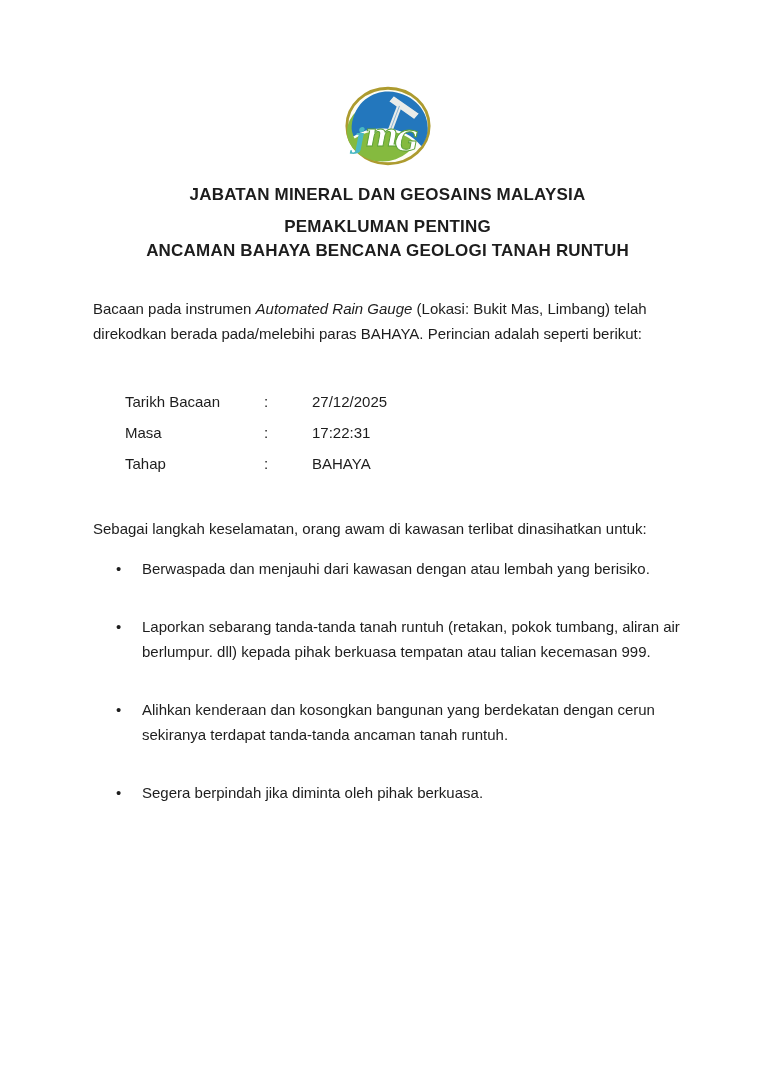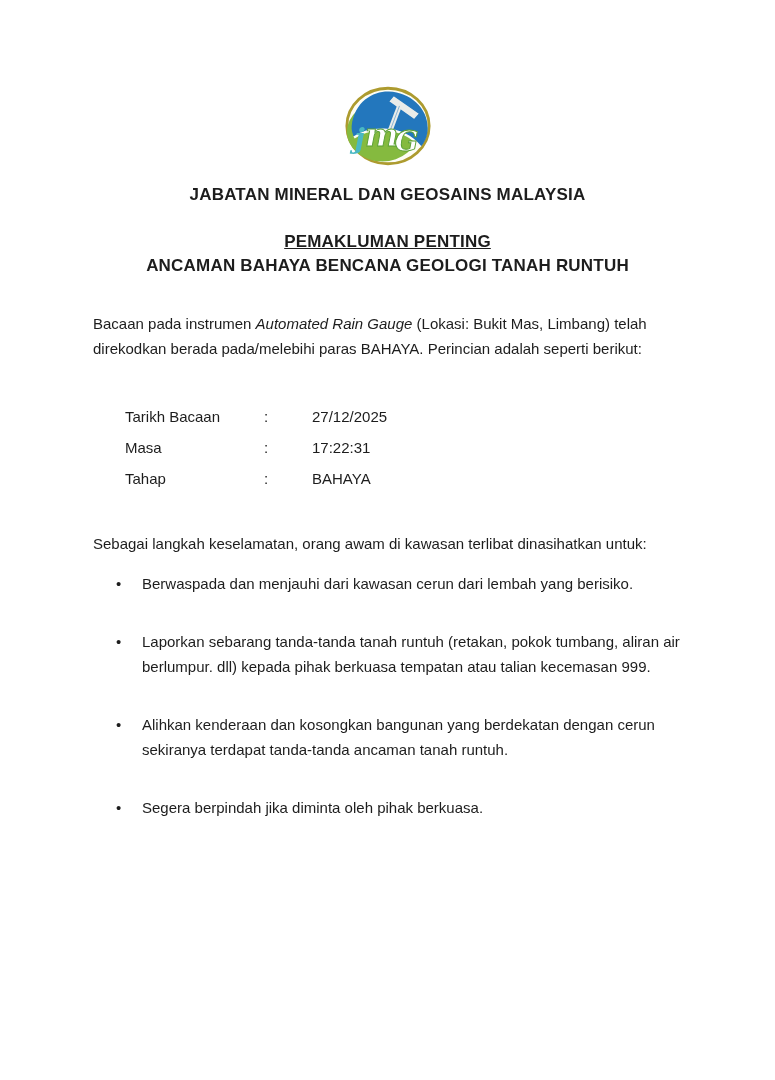--- a/index.html
+++ b/index.html
@@ -23,21 +23,21 @@
   .logo-wrap svg { display: inline-block; }
 
   .heading {
     text-align: center;
     font-weight: bold;
     font-size: 17px;
     line-height: 16px;
     letter-spacing: 0.2px;
   }
   .h-org     { margin-top: 21px; }
-  .h-notice  { margin-top: 31px; text-decoration: underline; }
+  .h-notice  { margin-top: 16px; }
   .h-subject { margin-top: 8px; }
 
   .body-text {
     font-size: 15px;
     line-height: 25px;
   }
   .intro { margin-top: 37px; }
   .italic { font-style: italic; text-align: right; }
   .bold { font-weight: normal; }
 
@@ -114,21 +114,21 @@
       <div class="detail-row">
         <span class="detail-label">Tahap</span><span class="detail-sep">:</span><span class="detail-value bold">BAHAYA</span>
       </div>
     </div>
 
     <p class="body-text advisory-lead">Sebagai langkah keselamatan, orang awam di kawasan terlibat dinasihatkan untuk:</p>
 
     <ul class="bullet-list">
       <li class="bullet-item">
         <span class="bullet-marker">•</span>
-        <span class="bullet-text">Berwaspada dan menjauhi dari kawasan cerun dari lembah yang berisiko.</span>
+        <span class="bullet-text">Berwaspada dan menjauhi dari kawasan dengan atau lembah yang berisiko.</span>
       </li>
       <li class="bullet-item">
         <span class="bullet-marker">•</span>
         <span class="bullet-text">Laporkan sebarang tanda-tanda tanah runtuh (retakan, pokok tumbang, aliran air berlumpur. dll) kepada pihak berkuasa tempatan atau talian kecemasan 999.</span>
       </li>
       <li class="bullet-item">
         <span class="bullet-marker">•</span>
         <span class="bullet-text">Alihkan kenderaan dan kosongkan bangunan yang berdekatan dengan cerun sekiranya terdapat tanda-tanda ancaman tanah runtuh.</span>
       </li>
       <li class="bullet-item">

